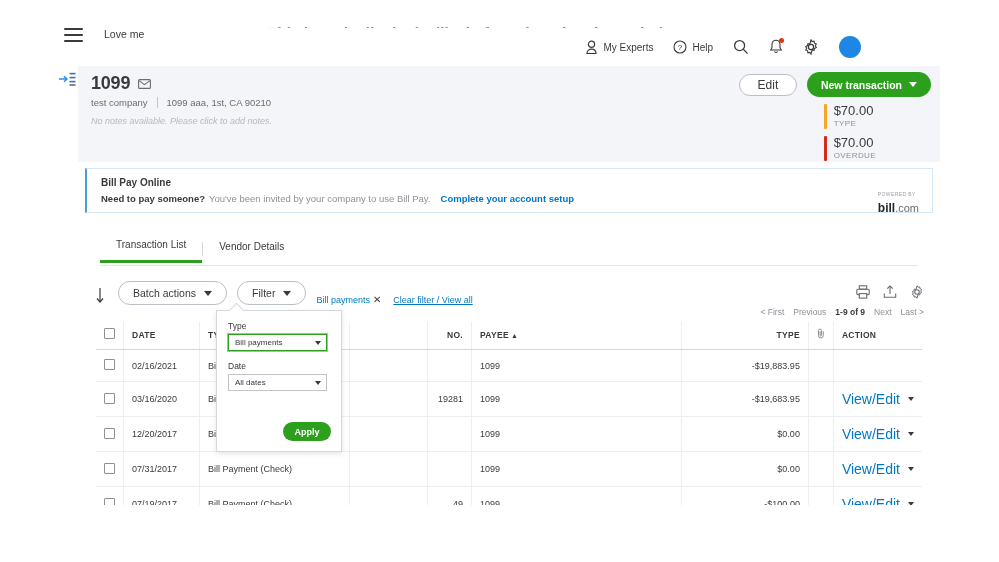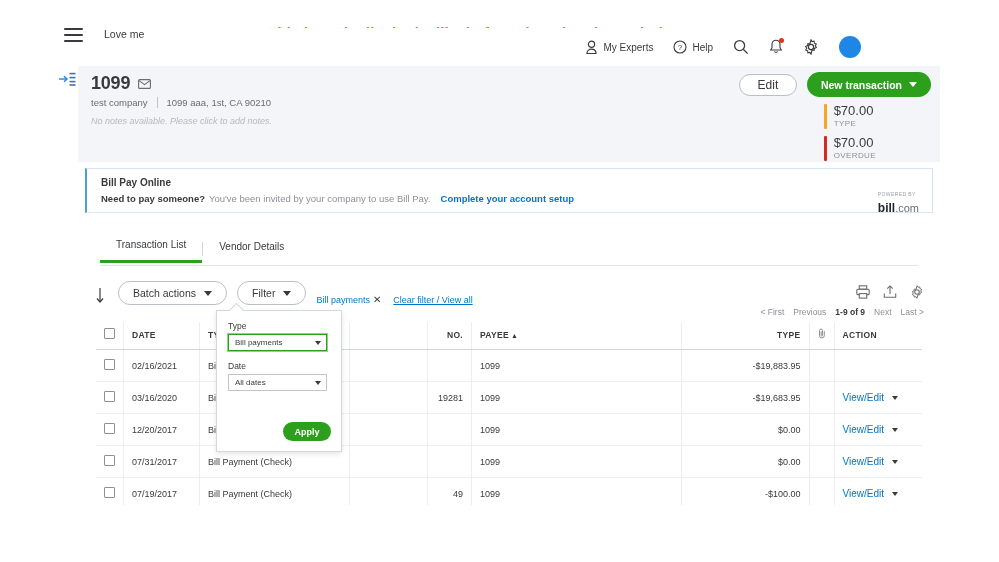--- a/index.html
+++ b/index.html
@@ -183,21 +183,21 @@
   .col-payee { width: 210px; }
   .col-total { text-align: right !important; }
   .col-clip  { width: 22px; text-align: center !important; }
   .col-action{ width: 88px; }
   .vsep { border-left: 1px solid #eceef1; }
   .cbox {
     width: 11px; height: 11px; border: 1px solid #8d9096; border-radius: 1px;
     background: #fff; display: inline-block; cursor: pointer;
   }
   .sort-arrow { font-size: 7px; color: #393a3d; margin-left: 2px; }
-  .viewedit { color: #0077c5; font-size: 10px; cursor: pointer; text-align: center; }
+  .viewedit { color: #0077c5; font-size: 14px; cursor: pointer; text-align: center; }
   .ve-wrap { display: flex; align-items: center; gap: 8px; }
   .caret-sm { width:0;height:0;border-left:3.5px solid transparent;border-right:3.5px solid transparent;border-top:4.5px solid #393a3d; }
 
   
   .popover {
     position: absolute; left: 216px; top: 310px;
     width: 126px; height: 142px;
     background: #fff;
     border: 1px solid #d4d7dc;
     box-shadow: 0 2px 5px rgba(0,0,0,0.10);

